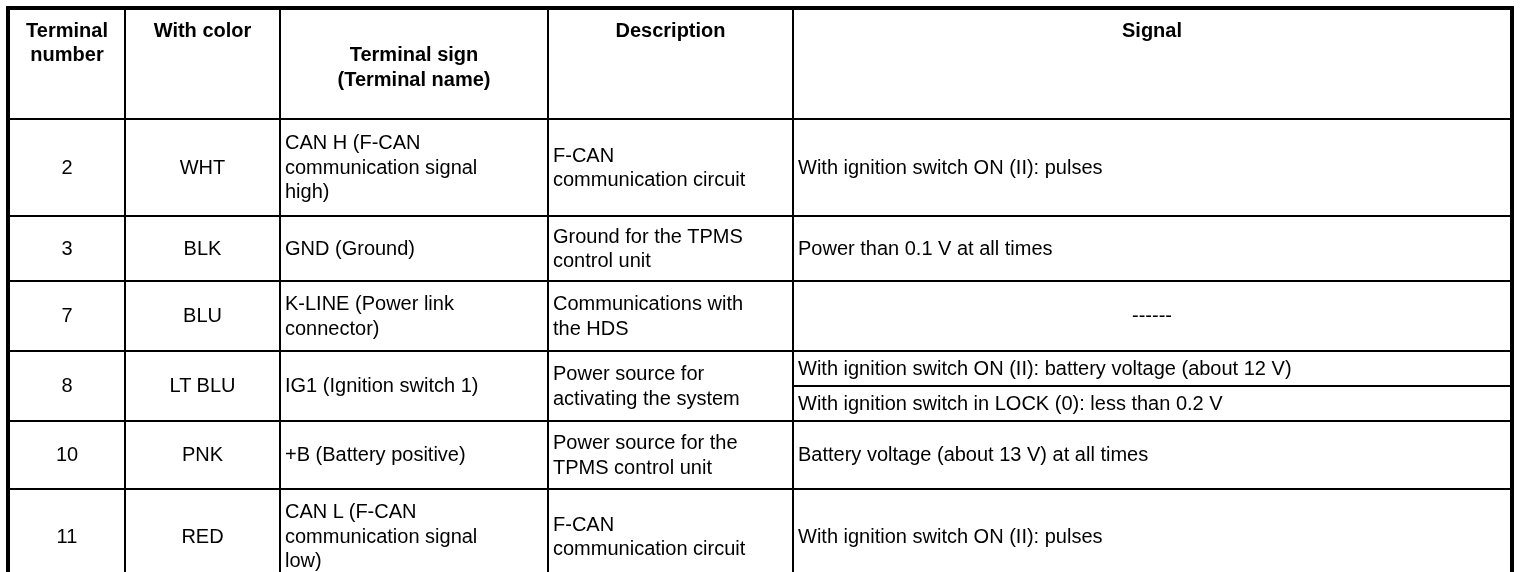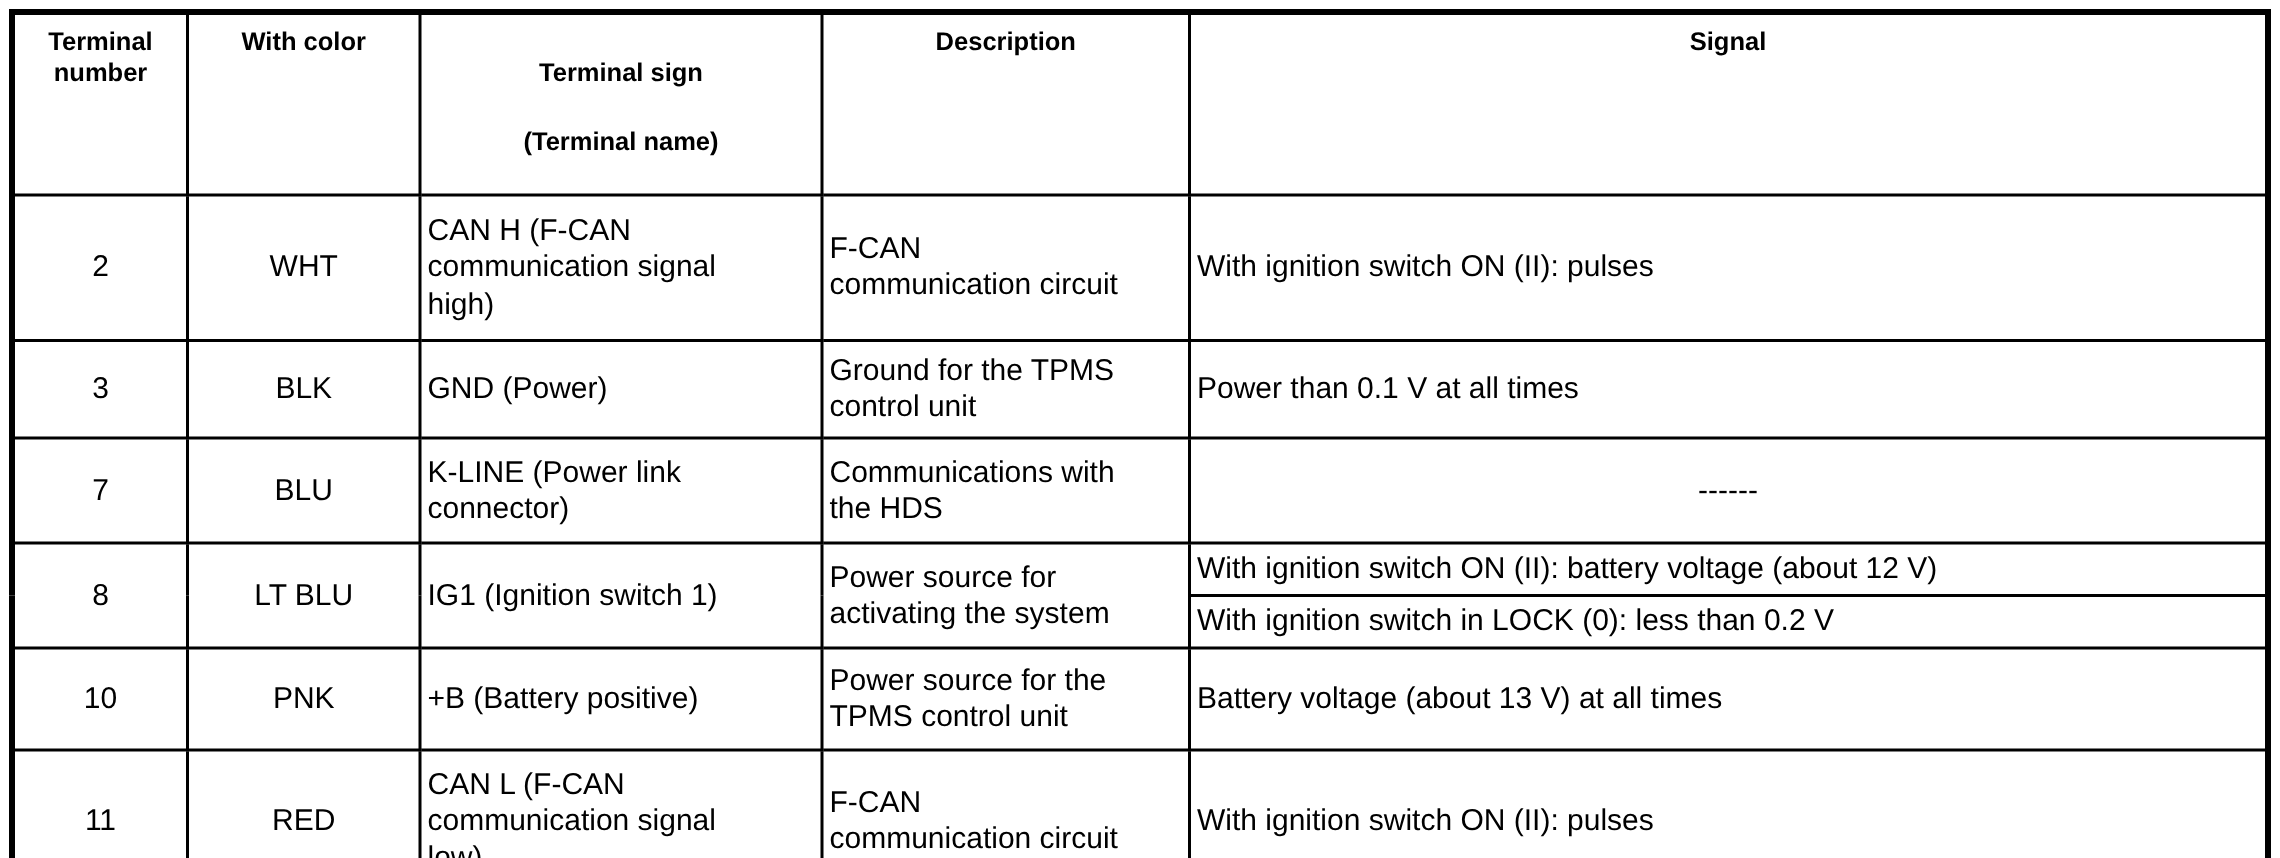--- a/index.html
+++ b/index.html
@@ -34,31 +34,30 @@
   th, td {
     box-sizing: border-box;
     font-size: 20px;
     line-height: 1.22;
     padding: 2px 4px;
     white-space: pre-line;
     overflow: hidden;
     vertical-align: middle;
   }
   thead th {
-    font-size: 17px;
+    font-size: 20px;
     font-weight: bold;
     text-align: center;
     vertical-align: top;
     padding-top: 8px;
     border-bottom: 3px solid #000000;
   }
   thead tr { height: 88px; }
   .sign-header-sub {
     display: block;
-    margin-top: 26px;
     font-weight: bold;
   }
   td.center { text-align: center; }
   td.left   { text-align: left; }
   tr.row-t2  { height: 97px; }
   tr.row-t3  { height: 65px; }
   tr.row-t7  { height: 70px; }
   tr.row-t8a { height: 35px; }
   tr.row-t8b { height: 35px; }
   tr.row-t10 { height: 68px; }
@@ -95,21 +94,21 @@
         <td class="left">CAN H (F-CAN
 communication signal
 high)</td>
         <td class="left">F-CAN
 communication circuit</td>
         <td class="left">With ignition switch ON (II): pulses</td>
       </tr>
       <tr class="row-t3">
         <td class="center">3</td>
         <td class="center">BLK</td>
-        <td class="left">GND (Power)</td>
+        <td class="left">GND (Ground)</td>
         <td class="left">Ground for the TPMS
 control unit</td>
         <td class="left">Power than 0.1 V at all times</td>
       </tr>
       <tr class="row-t7">
         <td class="center">7</td>
         <td class="center">BLU</td>
         <td class="left">K-LINE (Power link
 connector)</td>
         <td class="left">Communications with

